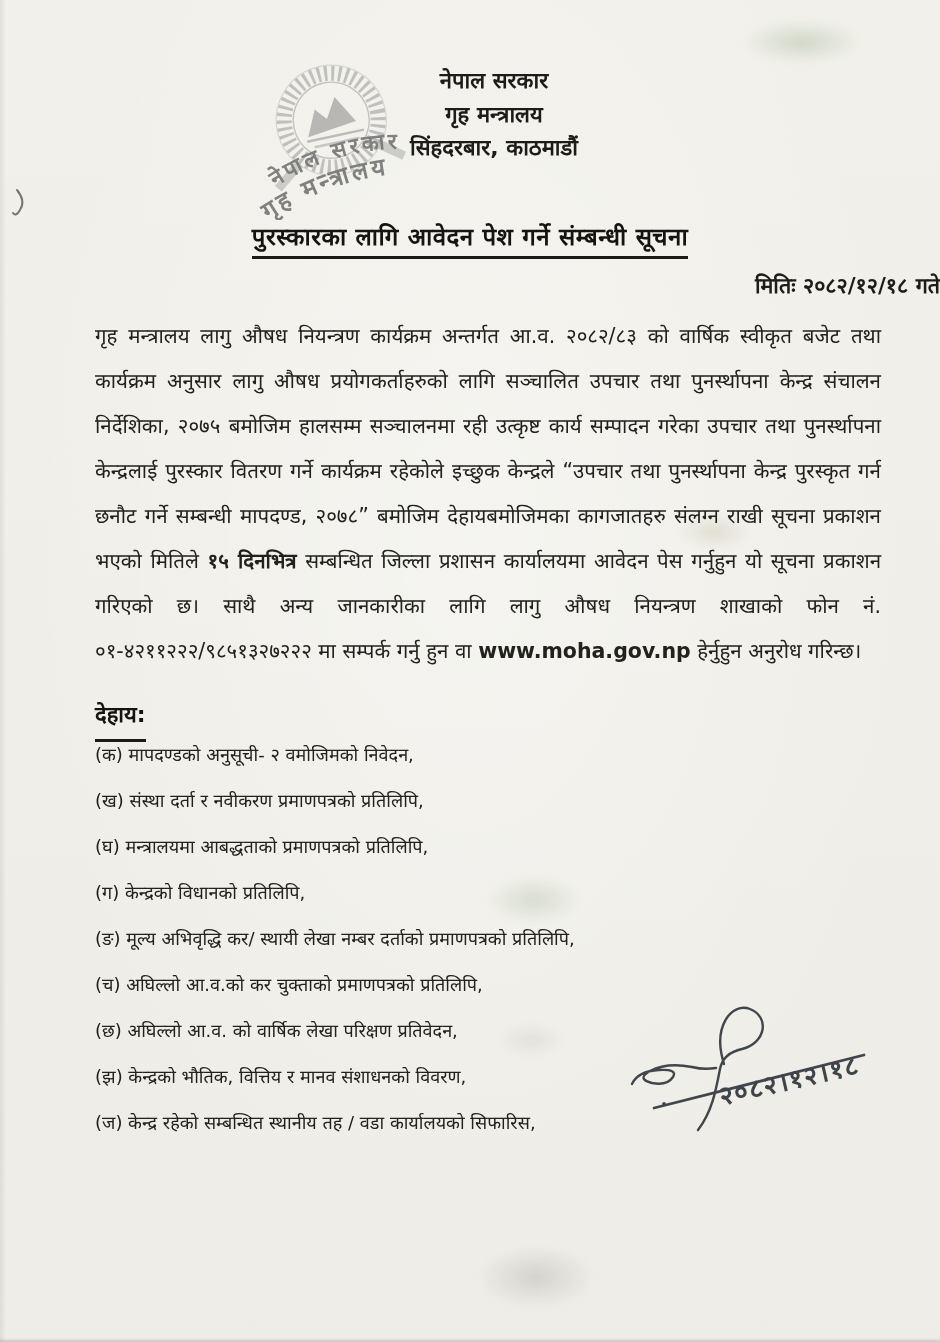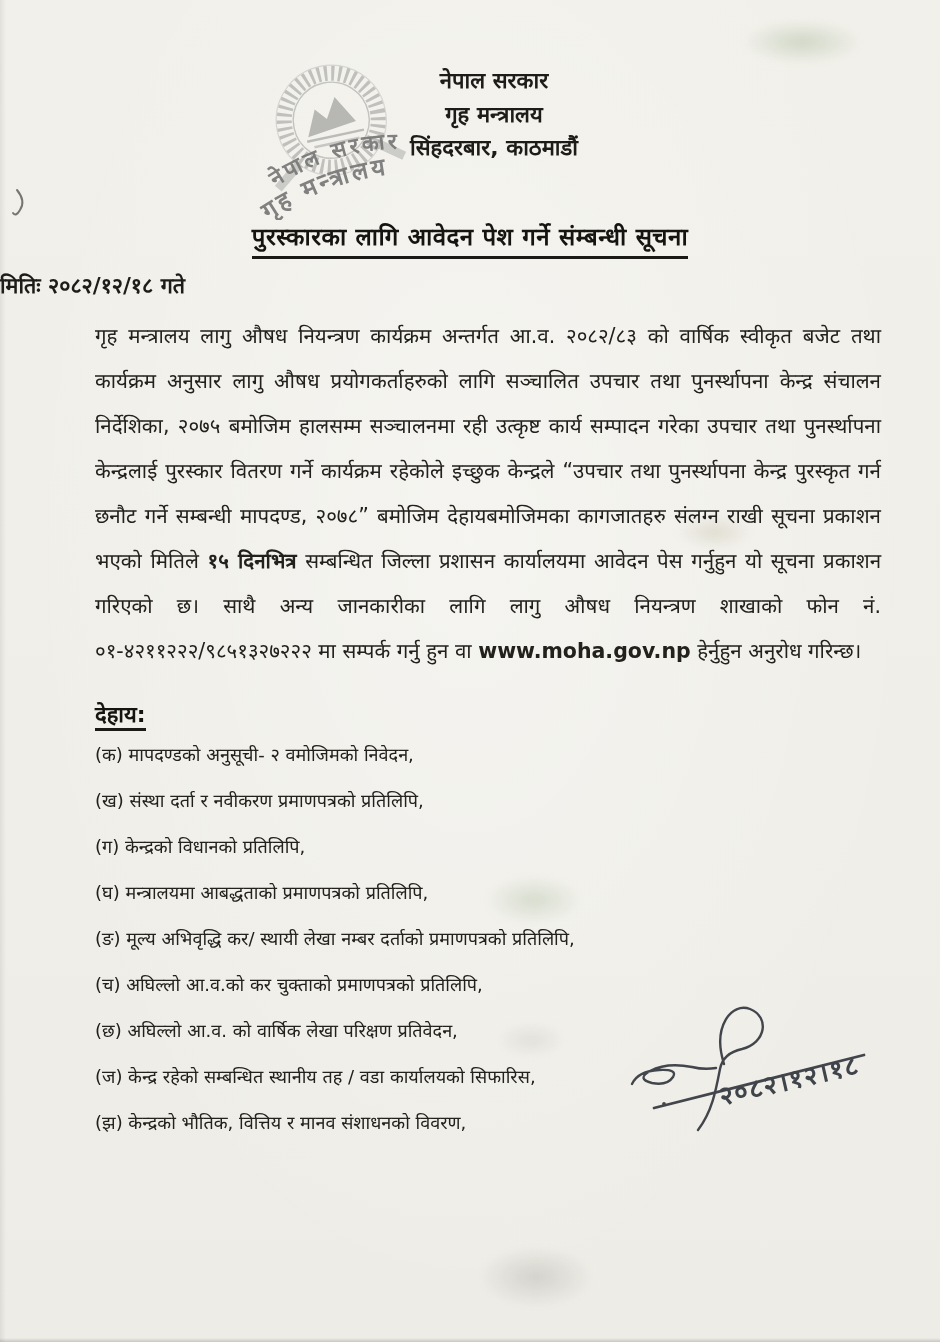--- a/index.html
+++ b/index.html
@@ -34,33 +34,33 @@
     color:#1e1c18;
   }
   .header-line{display:block;}
 
   .title-row{position:absolute;top:219px;left:0;width:100%;text-align:center;}
   .title-text{
     display:inline-block;font-size:24px;font-weight:bold;color:#161410;
     border-bottom:3px solid #1c1a16;padding-bottom:4px;letter-spacing:.5px;
   }
 
-  .date-row{position:absolute;top:270px;left:0;width:100%;text-align:left;}
+  .date-row{position:absolute;top:270px;left:0;width:100%;text-align:right;}
   .date-text{font-size:21.5px;font-weight:bold;color:#1e1c18;}
 
   .body-par{
     position:absolute;top:314px;left:95px;width:786px;
     font-size:20.5px;line-height:45px;text-align:justify;color:#23211c;
   }
   .body-par .b{font-weight:bold;margin-top:32px;}
 
   .list-heading-row{position:absolute;top:698px;left:95px;}
   .list-heading{
     display:inline-block;font-size:22px;font-weight:bold;color:#16140f;
-    border-bottom:3px solid #1c1a16;padding-bottom:0;
+    border-bottom:3px solid #1c1a16;padding-bottom:11px;
   }
 
   .checklist{position:absolute;top:732px;left:95px;width:760px;font-size:18px;color:#23211c;}
   .checklist .list-item{height:46px;line-height:46px;white-space:nowrap;}
 
   .signature{position:absolute;left:618px;top:998px;width:290px;height:145px;}
   .pen-mark{position:absolute;left:2px;top:180px;width:34px;height:54px;}
 </style>
 </head>
 <body>
@@ -115,27 +115,27 @@
 
 <div class="body-par"><span>गृह मन्त्रालय लागु औषध नियन्त्रण कार्यक्रम अन्तर्गत आ.व. २०८२/८३ को वार्षिक स्वीकृत बजेट तथा कार्यक्रम अनुसार लागु औषध प्रयोगकर्ताहरुको लागि सञ्चालित उपचार तथा पुनर्स्थापना केन्द्र संचालन निर्देशिका, २०७५ बमोजिम हालसम्म सञ्चालनमा रही उत्कृष्ट कार्य सम्पादन गरेका उपचार तथा पुनर्स्थापना केन्द्रलाई पुरस्कार वितरण गर्ने कार्यक्रम रहेकोले इच्छुक केन्द्रले “उपचार तथा पुनर्स्थापना केन्द्र पुरस्कृत गर्न छनौट गर्ने सम्बन्धी मापदण्ड, २०७८” बमोजिम देहायबमोजिमका कागजातहरु संलग्न राखी सूचना प्रकाशन भएको मितिले </span><span class="b">१५ दिनभित्र</span><span> सम्बन्धित जिल्ला प्रशासन कार्यालयमा आवेदन पेस गर्नुहुन यो सूचना प्रकाशन गरिएको छ। साथै अन्य जानकारीका लागि लागु औषध नियन्त्रण शाखाको फोन नं. ०१-४२११२२२/९८५१३२७२२२ मा सम्पर्क गर्नु हुन वा </span><span class="b">www.moha.gov.np</span><span> हेर्नुहुन अनुरोध गरिन्छ।</span></div>
 
 <div class="list-heading-row">
   <span class="list-heading">देहाय:</span>
 </div>
 
 <div class="checklist">
     <div class="list-item">(क) मापदण्डको अनुसूची- २ वमोजिमको निवेदन,</div>
     <div class="list-item">(ख) संस्था दर्ता र नवीकरण प्रमाणपत्रको प्रतिलिपि,</div>
+    <div class="list-item">(घ) मन्त्रालयमा आबद्धताको प्रमाणपत्रको प्रतिलिपि,</div>
     <div class="list-item">(ग) केन्द्रको विधानको प्रतिलिपि,</div>
-    <div class="list-item">(घ) मन्त्रालयमा आबद्धताको प्रमाणपत्रको प्रतिलिपि,</div>
     <div class="list-item">(ङ) मूल्य अभिवृद्धि कर/ स्थायी लेखा नम्बर दर्ताको प्रमाणपत्रको प्रतिलिपि,</div>
     <div class="list-item">(च) अघिल्लो आ.व.को कर चुक्ताको प्रमाणपत्रको प्रतिलिपि,</div>
     <div class="list-item">(छ) अघिल्लो आ.व. को वार्षिक लेखा परिक्षण प्रतिवेदन,</div>
+    <div class="list-item">(झ) केन्द्रको भौतिक, वित्तिय र मानव संशाधनको विवरण,</div>
     <div class="list-item">(ज) केन्द्र रहेको सम्बन्धित स्थानीय तह / वडा कार्यालयको सिफारिस,</div>
-    <div class="list-item">(झ) केन्द्रको भौतिक, वित्तिय र मानव संशाधनको विवरण,</div>
   </div>
 
 <svg class="signature" viewBox="0 0 290 145" aria-hidden="true">
   <g stroke="#42464c" fill="none" stroke-width="2.4" stroke-linecap="round">
     <path d="M14,86 q6,-13 27,-14 q19,-1 14,7 q-6,9 -21,6 q-16,-4 -2,-12 q17,-9 42,-4 q12,3 24,1"></path>
     <path d="M106,66 C 94,28 114,4 132,11 C 152,19 148,45 124,51 C 110,54 104,61 102,71 C 98,92 94,114 80,132"></path>
     <path d="M36,110 L246,57" stroke-width="2.7"></path>
     <circle cx="46" cy="106" r="1.9" fill="#42464c" stroke="none"></circle>
   </g>
   <text x="100" y="93" font-size="26" font-weight="bold" fill="#3f434a" letter-spacing="1.5" transform="rotate(-13 165 84)">२०८२।१२।१८</text>

